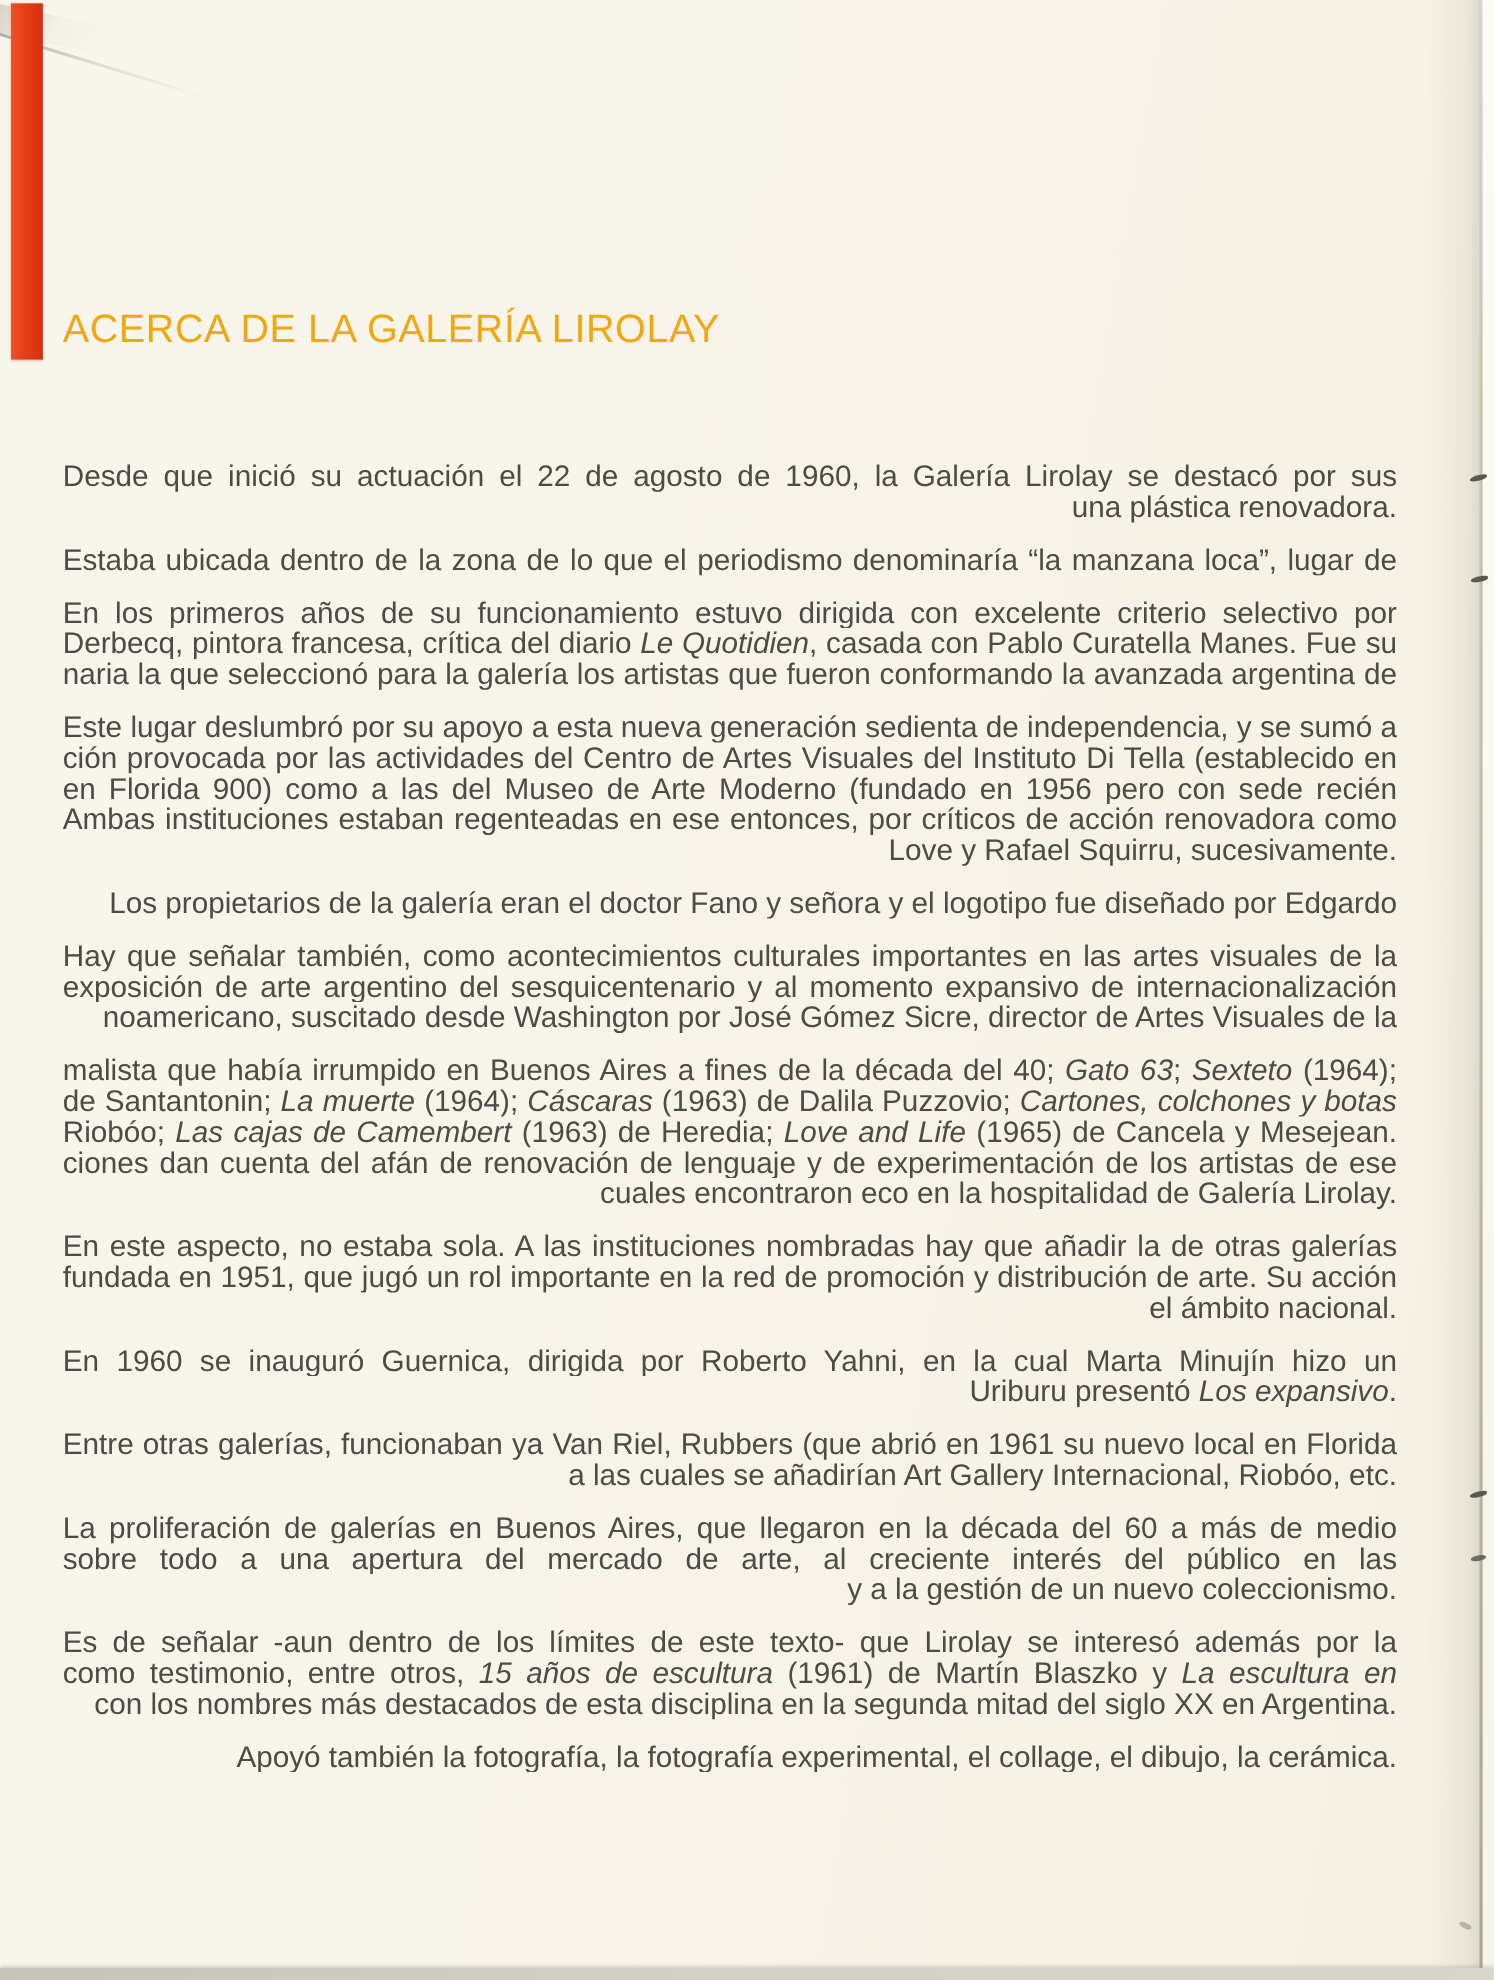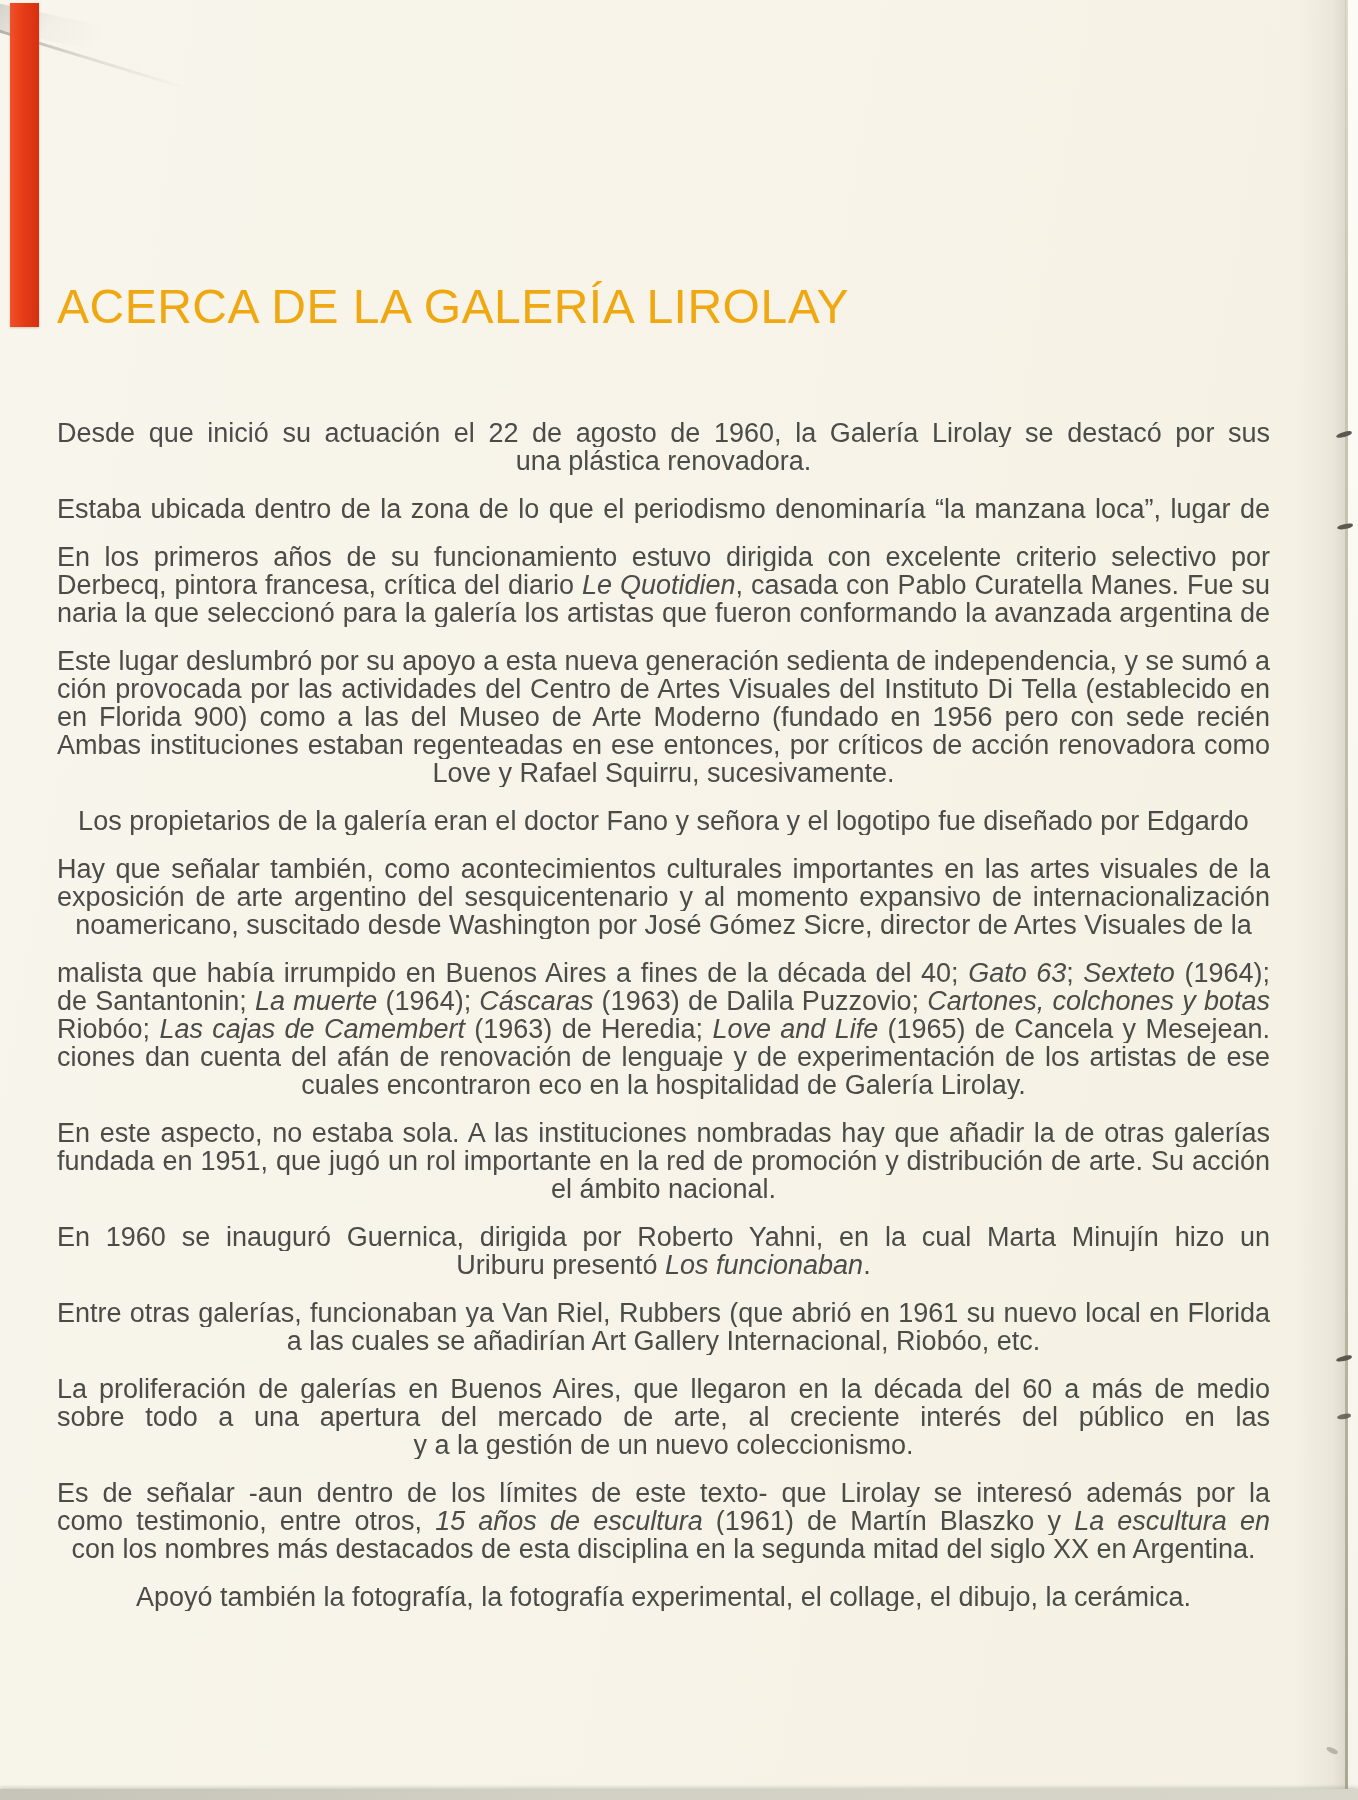--- a/index.html
+++ b/index.html
@@ -22,31 +22,31 @@
     background:linear-gradient(115deg, rgba(140,138,130,.35), rgba(230,228,220,.35) 40%, rgba(240,238,230,0) 75%);
     transform:rotate(12deg); transform-origin:left top;
   }
   .red-bar {
     position:absolute; left:10px; top:3px; width:29px; height:324px;
     background:linear-gradient(to right, #f0502a 0%, #e63d18 45%, #d5300f 100%);
     box-shadow: 0 1px 2px rgba(120,60,40,.25);
   }
   .page-title {
     position:absolute; left:57px; top:247px;
-    font-size:48px; line-height:56px; font-weight:400;
+    font-size:36px; line-height:56px; font-weight:400;
     color:var(--title,#efa811);
     letter-spacing:0.5px; white-space:nowrap;
   }
   .article-body {
     position:absolute; left:57px; top:419px; width:1213px;
     font-size:27px; line-height:28px; font-weight:300;
     color:var(--ink,#4b4b47);
   }
   .para { margin:0 0 20px 0; }
-  .line { height:28px; overflow:hidden; text-align:center; }
+  .line { height:28px; overflow:hidden; text-align:right; }
   .line.just { text-align:justify; text-align-last:justify; }
   .line i { font-style:italic; }
   
   .edge-shadow {
     position:absolute; top:0; left:1296px; width:50px; height:1800px;
     background:linear-gradient(to right, rgba(90,85,70,0), rgba(90,85,70,.07) 75%, rgba(90,85,70,.16) 100%);
   }
   .edge-line {
     position:absolute; top:0; left:1345px; width:3px; height:1800px;
     background:linear-gradient(to bottom, rgba(185,180,160,.35), #c9c5b2 20%, #b9b5a2 70%, #aaa694 100%);
@@ -114,21 +114,21 @@
       <div class="line just"><span>ciones dan cuenta del afán de renovación de lenguaje y de experimentación de los artistas de ese momento, los</span></div>
       <div class="line"><span>cuales encontraron eco en la hospitalidad de Galería Lirolay.</span></div>
     </div>
     <div class="para">
       <div class="line just"><span>En este aspecto, no estaba sola. A las instituciones nombradas hay que añadir la de otras galerías como Bonino,</span></div>
       <div class="line just"><span>fundada en 1951, que jugó un rol importante en la red de promoción y distribución de arte. Su acción excedió</span></div>
       <div class="line"><span>el ámbito nacional.</span></div>
     </div>
     <div class="para">
       <div class="line just"><span>En 1960 se inauguró Guernica, dirigida por Roberto Yahni, en la cual Marta Minujín hizo un happening y García</span></div>
-      <div class="line"><span>Uriburu presentó </span><i>Los funcionaban</i><span>.</span></div>
+      <div class="line"><span>Uriburu presentó </span><i>Los expansivo</i><span>.</span></div>
     </div>
     <div class="para">
       <div class="line just"><span>Entre otras galerías, funcionaban ya Van Riel, Rubbers (que abrió en 1961 su nuevo local en Florida 910), Witcomb;</span></div>
       <div class="line"><span>a las cuales se añadirían Art Gallery Internacional, Riobóo, etc.</span></div>
     </div>
     <div class="para">
       <div class="line just"><span>La proliferación de galerías en Buenos Aires, que llegaron en la década del 60 a más de medio centenar, se debió</span></div>
       <div class="line just"><span>sobre todo a una apertura del mercado de arte, al creciente interés del público en las manifestaciones artísticas</span></div>
       <div class="line"><span>y a la gestión de un nuevo coleccionismo.</span></div>
     </div>

